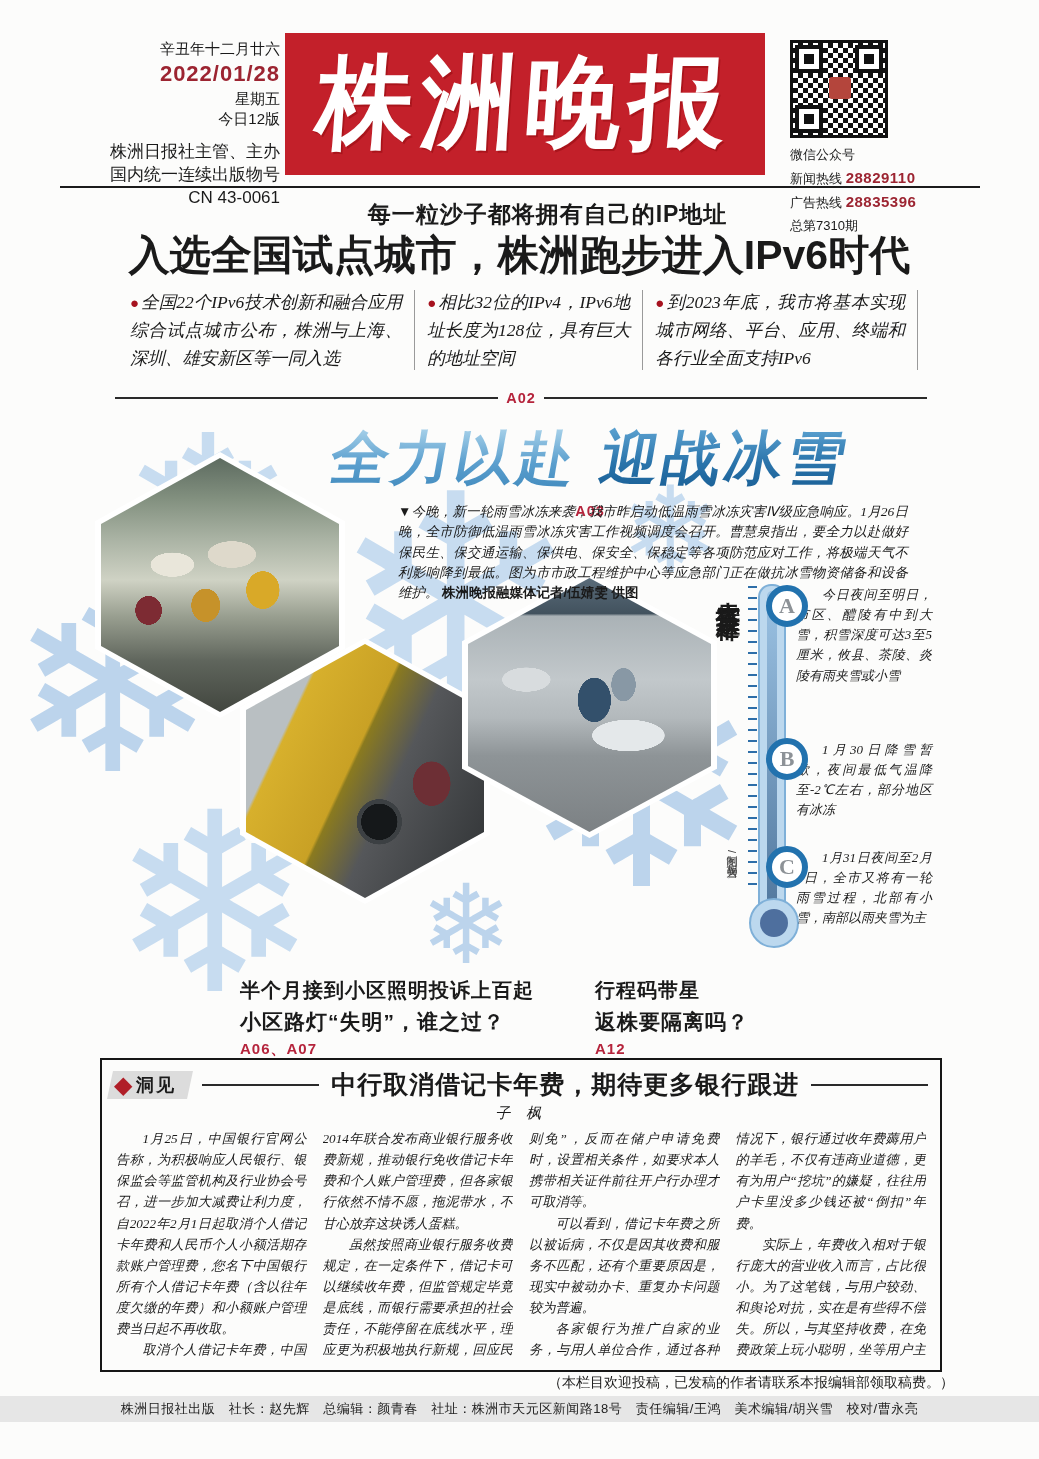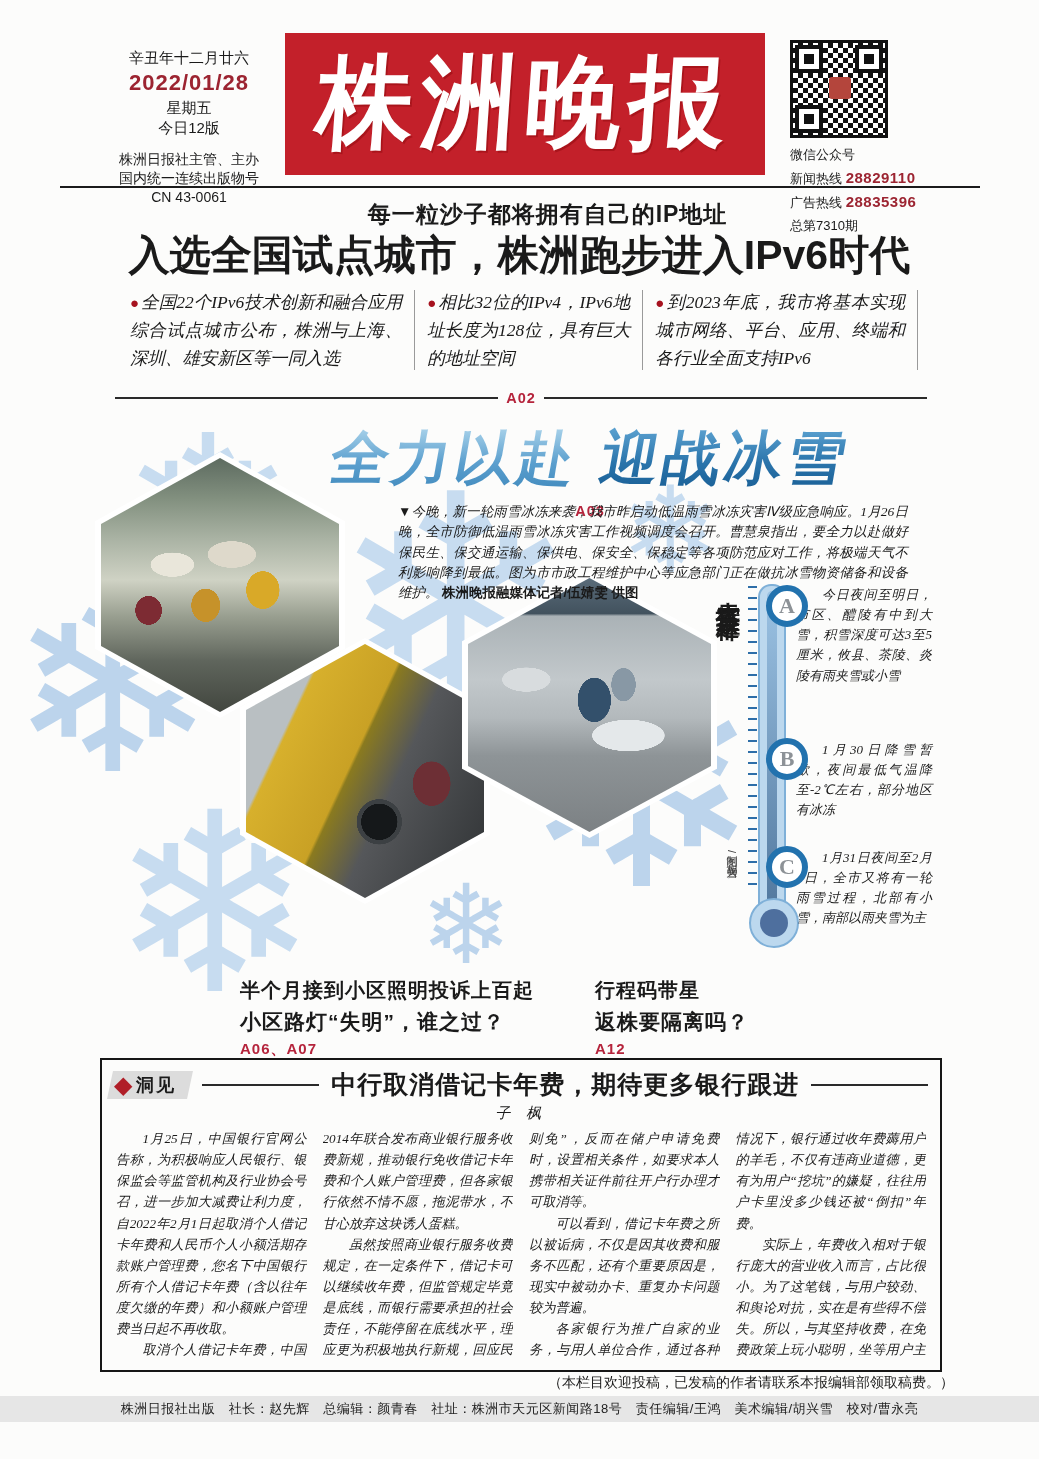--- a/index.html
+++ b/index.html
@@ -2,25 +2,25 @@
 <html><head>
 <meta charset="utf-8">
 <style>
   html,body{margin:0;padding:0;background:#9a9a9a;}
   .page{
     position:relative;width:1039px;height:1459px;margin:0 auto;
     background:#fcfcfb;overflow:hidden;
     font-family:"Liberation Sans",sans-serif;color:#1a1a1a;
   }
   
-  .hdr-left{position:absolute;left:98px;top:48px;width:182px;text-align:center;line-height:1.35;}
+  .hdr-left{position:absolute;left:98px;top:39px;width:182px;text-align:right;line-height:1.35;}
   .hdr-left .lunar{font-size:15px;}
   .hdr-left .date{font-size:22px;font-weight:bold;color:#9c2431;letter-spacing:1px;}
   .hdr-left .wd,.hdr-left .pg{font-size:15px;}
-  .hdr-left .pub{margin-top:12px;font-size:14px;line-height:1.35;}
+  .hdr-left .pub{margin-top:12px;font-size:17px;line-height:1.35;}
   .masthead{
     position:absolute;left:285px;top:33px;width:480px;height:142px;
     background:#c3202a;display:flex;align-items:center;justify-content:center;
   }
   .masthead .mast-title{
     color:#fff;font-family:"Liberation Serif",serif;font-weight:900;
     font-size:96px;letter-spacing:8px;transform:skewX(-4deg) scaleY(1.05);
     text-shadow:2px 2px 0 rgba(120,0,0,.35);white-space:nowrap;
   }
   .hdr-right{position:absolute;left:790px;top:40px;width:200px;}

